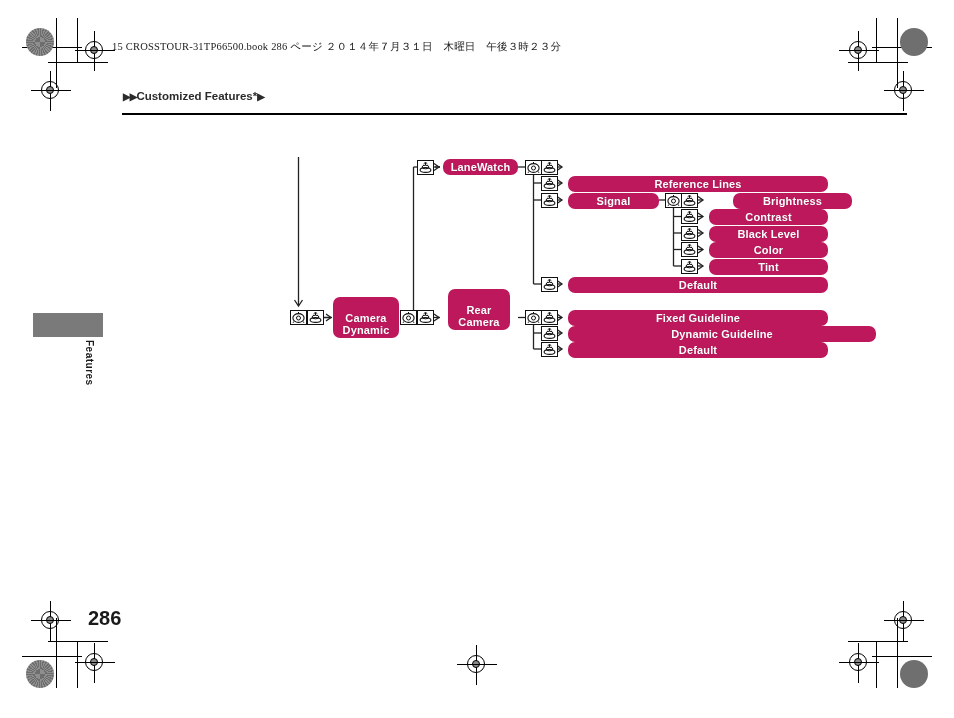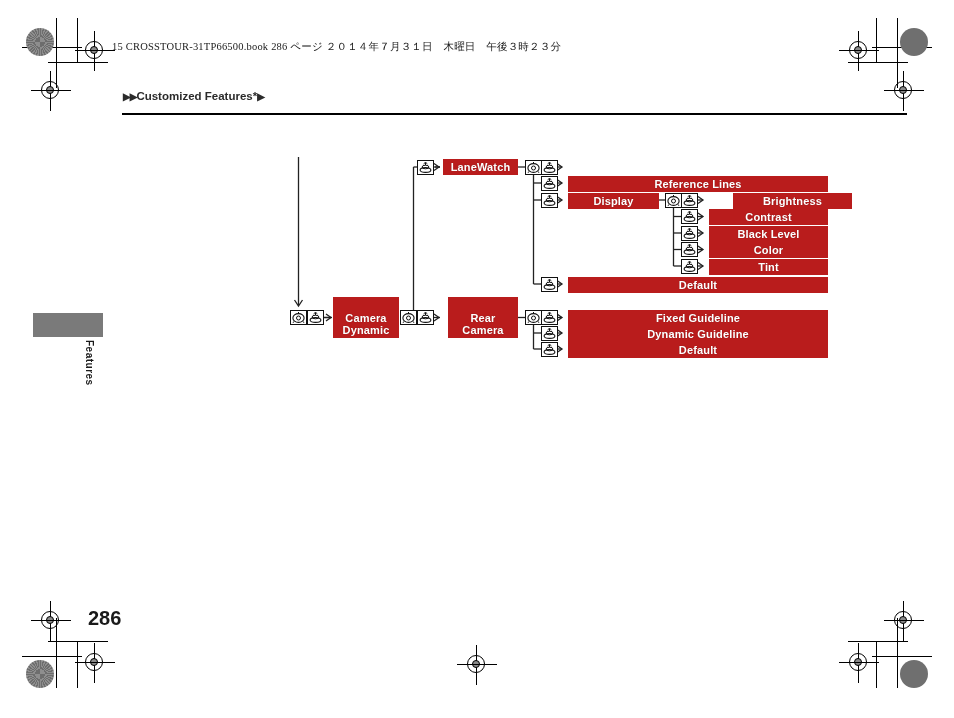--- a/index.html
+++ b/index.html
@@ -45,25 +45,26 @@
   .sidelabel{
     position:absolute;left:84px;top:340px;
     font-size:10px;font-weight:700;color:#1a1a1a;
     writing-mode:vertical-rl;letter-spacing:.5px;
   }
   .pagenum{position:absolute;left:88px;top:607px;font-size:20px;font-weight:700;color:#1a1a1a;}
 
   
   .diagram{position:absolute;left:0;top:0;width:954px;height:718px;}
   .bar{
-    position:absolute;background:#b91c1c;color:#fff;
+    position:absolute;background:#be185d;color:#fff;
     font-size:11px;font-weight:700;
     display:flex;align-items:center;justify-content:center;
     letter-spacing:.15px;box-sizing:border-box;
     text-shadow:0 0 1px rgba(0,0,0,.35);
+    border-radius:7px;
   }
   .bar.two{flex-direction:column;justify-content:center;line-height:1.08;padding-top:14px;}
   .bar.two span{display:block;}
 
   
   .chip{position:absolute;width:17px;height:15px;border:1.3px solid #111;background:#fff;box-sizing:border-box;
         display:flex;align-items:center;justify-content:center;}
   .chip svg{display:block;}
 </style>
 </head>
@@ -379,34 +380,34 @@
         </svg>
     </div>
 
     <div class="bar two" style="left:333px;top:297px;width:66px;height:41px;">
       <span>Camera</span>
       <span>Dynamic</span>
     </div>
 
     <div class="bar" style="left:443px;top:159px;width:75px;height:16px;">LaneWatch</div>
 
-    <div class="bar two" style="left:448px;top:297px;width:70px;height:41px;">
+    <div class="bar two" style="left:448px;top:289px;width:62px;height:41px;">
       <span>Rear</span>
       <span>Camera</span>
     </div>
 
     <div class="bar" style="left:568px;top:175.5px;width:260px;height:16px;">Reference Lines</div>
     <div class="bar" style="left:568px;top:276.5px;width:260px;height:16px;">Default</div>
 
-    <div class="bar" style="left:568px;top:192.5px;width:91px;height:16px;">Display</div>
+    <div class="bar" style="left:568px;top:192.5px;width:91px;height:16px;">Signal</div>
 
     <div class="bar" style="left:709px;top:192.5px;width:119px;height:16px;margin-left:24px;">Brightness</div>
     <div class="bar" style="left:709px;top:209px;width:119px;height:16px;">Contrast</div>
     <div class="bar" style="left:709px;top:225.5px;width:119px;height:16px;">Black Level</div>
     <div class="bar" style="left:709px;top:242px;width:119px;height:16px;">Color</div>
     <div class="bar" style="left:709px;top:258.5px;width:119px;height:16px;">Tint</div>
 
     <div class="bar" style="left:568px;top:310px;width:260px;height:16px;">Fixed Guideline</div>
-    <div class="bar" style="left:568px;top:325.5px;width:260px;height:16px;">Dynamic Guideline</div>
+    <div class="bar" style="left:568px;top:325.5px;width:308px;height:16px;">Dynamic Guideline</div>
     <div class="bar" style="left:568px;top:341.5px;width:260px;height:16px;">Default</div>
 
   </div>
 </div>
 
 </body></html>

